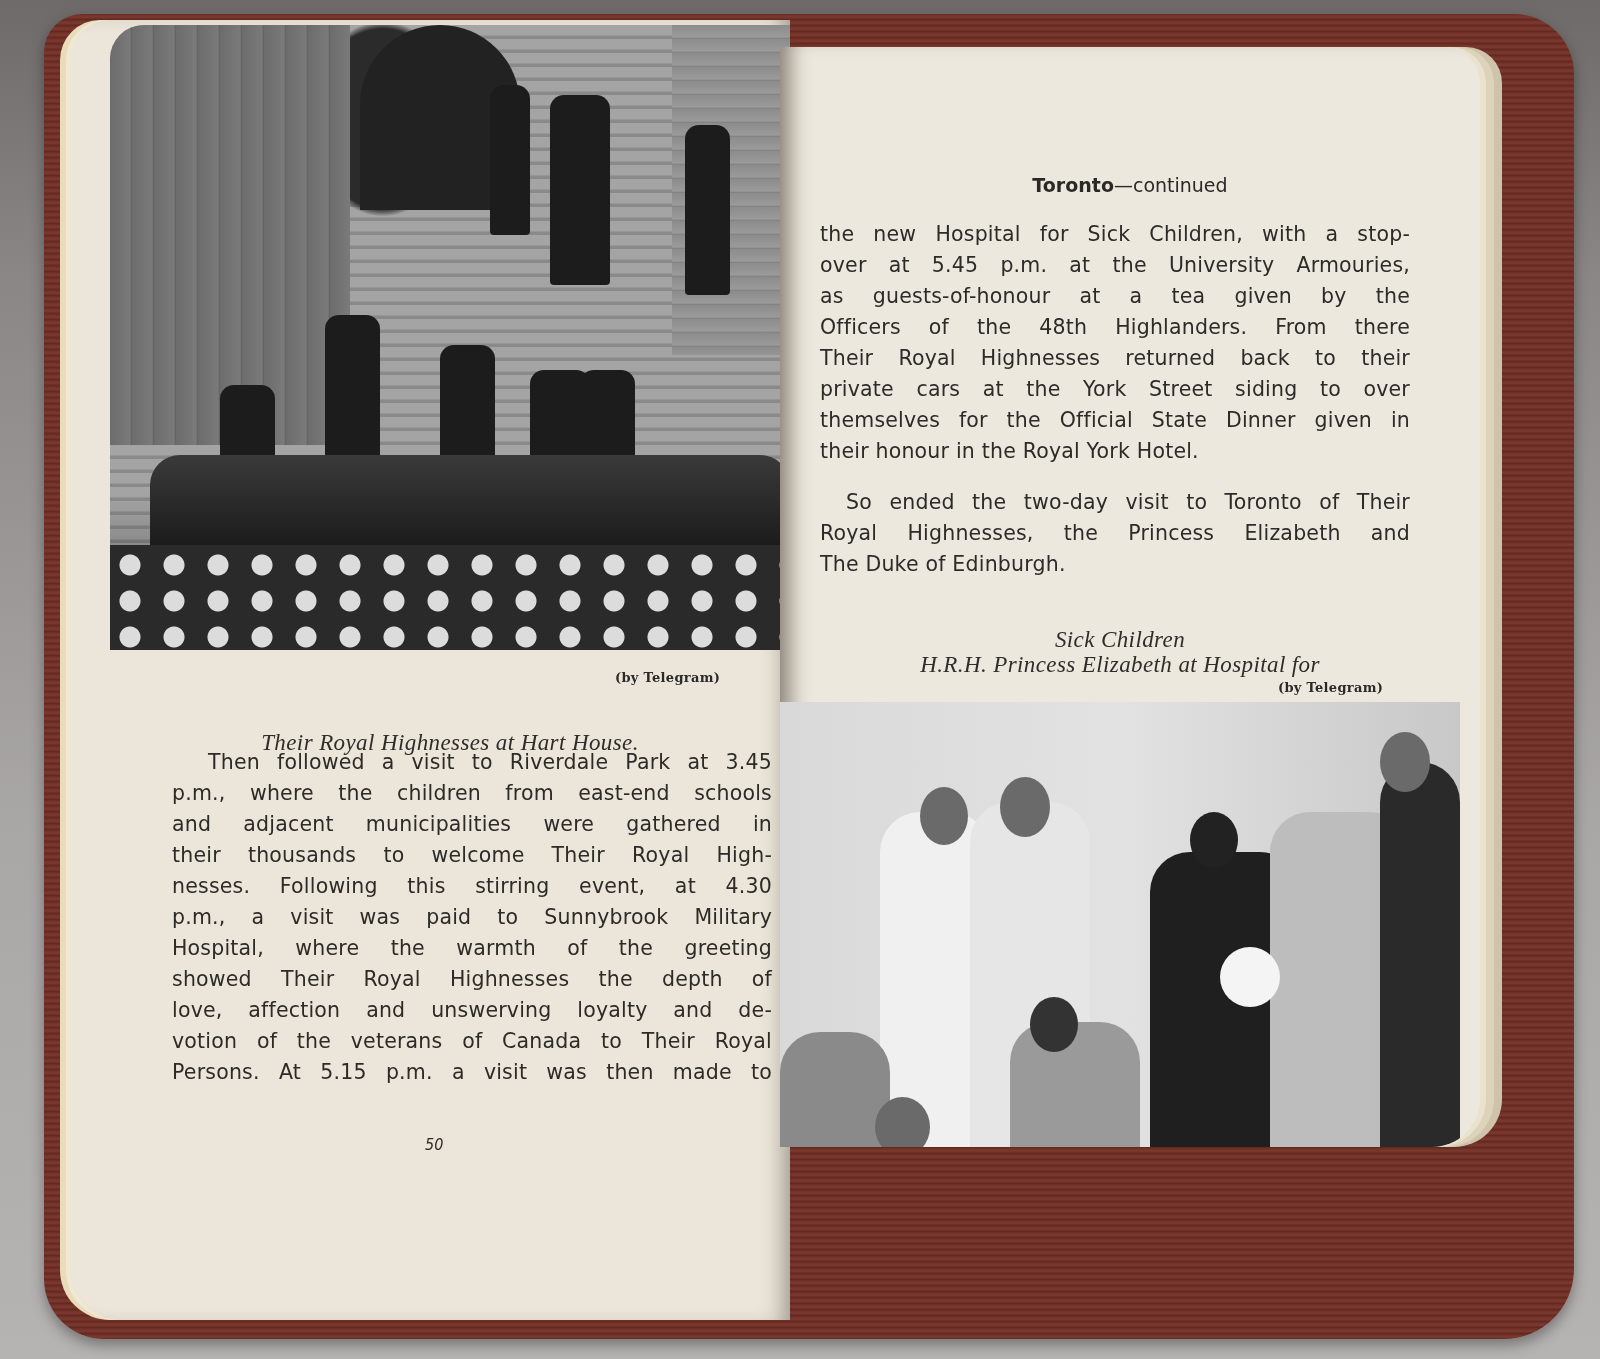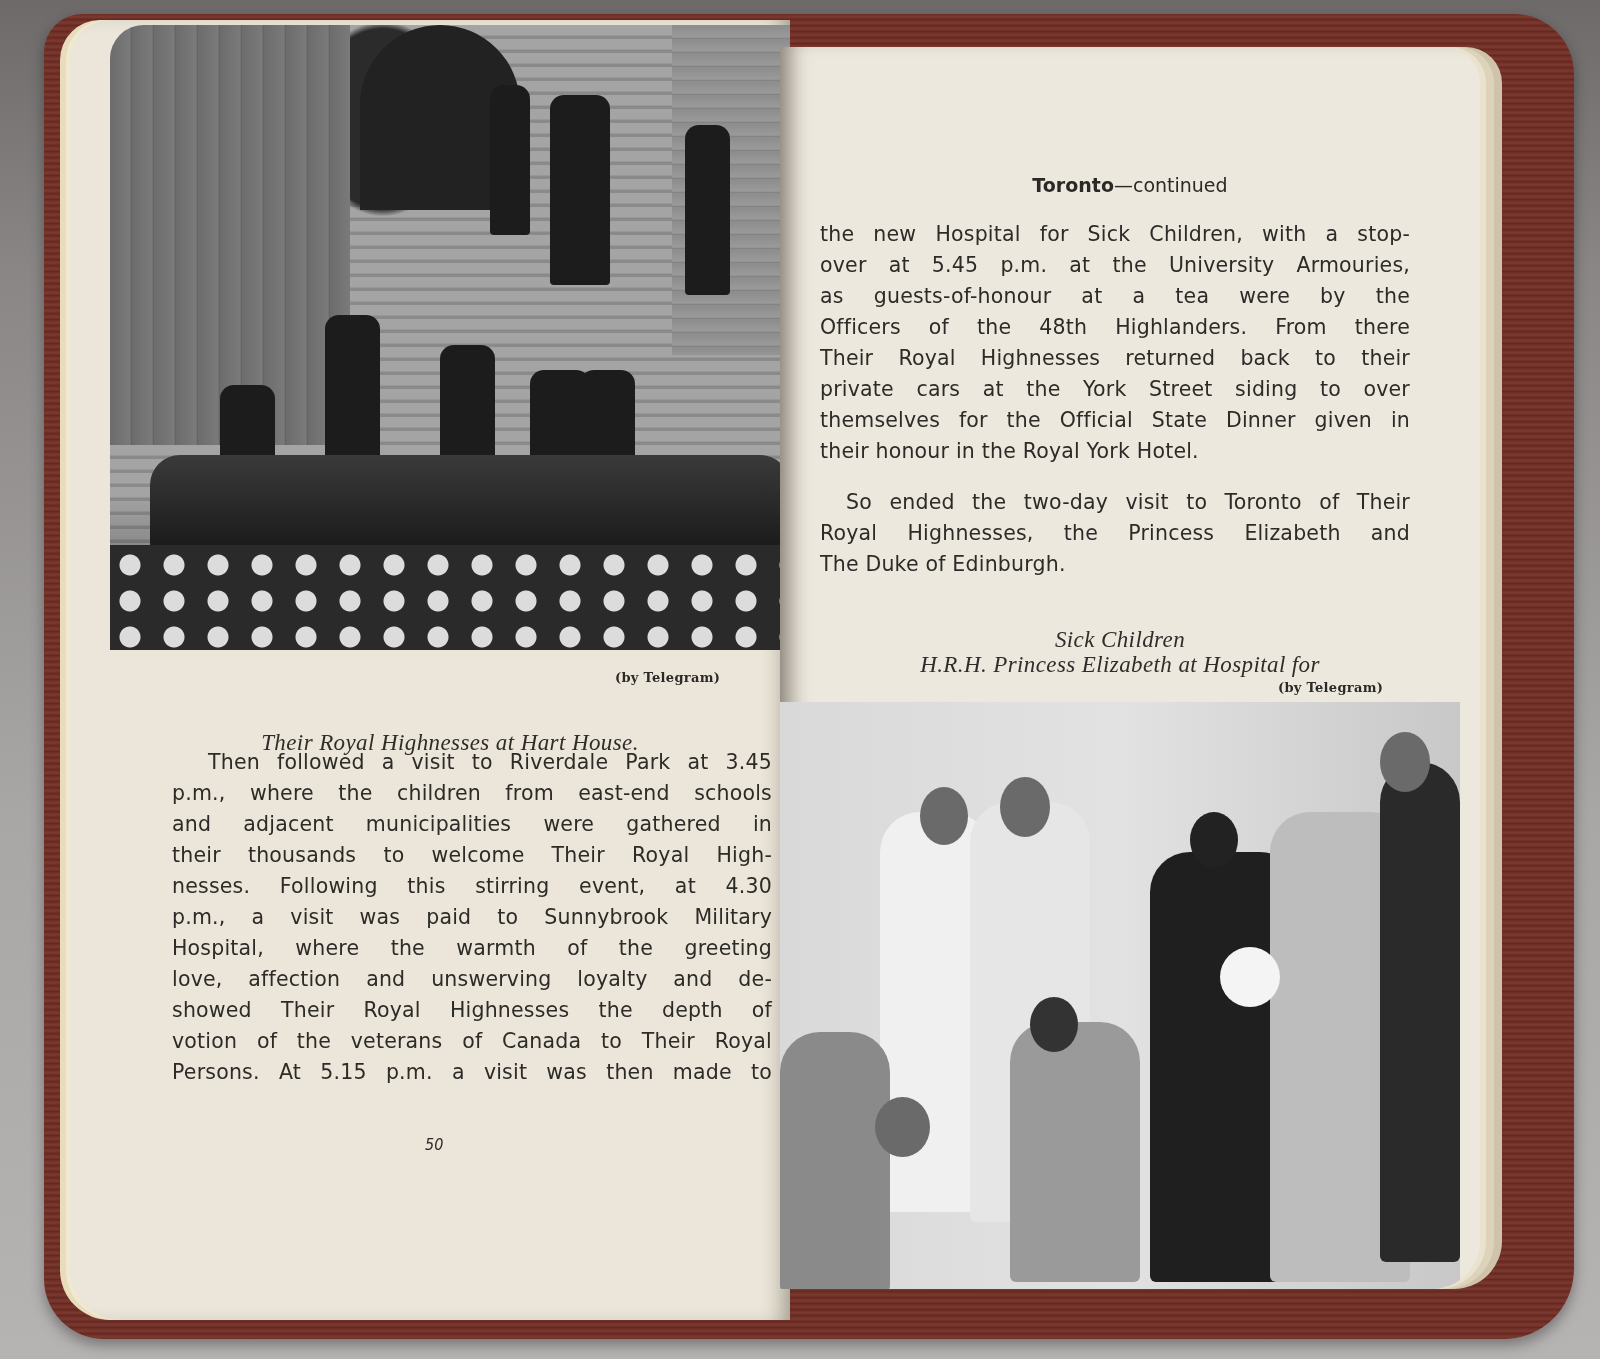--- a/index.html
+++ b/index.html
@@ -16,21 +16,21 @@
       box-shadow: 0 6px 14px rgba(0,0,0,0.35);
     }
     .page-left {
       position: absolute; left: 70px; top: 20px; width: 720px; height: 1300px;
       background: #ebe6d9;
       border-radius: 40px 0 0 50px;
       box-shadow: inset -18px 0 22px -12px rgba(60,50,40,0.45), -4px 0 0 #f1e9cf, -10px 0 0 #e8dcbc;
       overflow: hidden;
     }
     .page-right {
-      position: absolute; left: 780px; top: 47px; width: 700px; height: 1242px;
+      position: absolute; left: 780px; top: 47px; width: 700px; height: 1100px;
       background: #ece8dd;
       border-radius: 0 36px 48px 0;
       box-shadow: inset 22px 0 20px -12px rgba(60,50,40,0.55), 6px 0 0 #eae2cd, 14px 0 0 #ddd3ba, 22px 0 0 #cfc4ab;
       overflow: hidden;
     }
     .photo {
       position: absolute; overflow: hidden;
       background: #7b7b7b;
     }
     .photo-hart {
@@ -128,38 +128,38 @@
   <div class="caption-italic" style="left:40px;top:685px;width:680px;margin-top:25px;">Their Royal Highnesses at Hart House.</div>
 
   <div class="body-text" style="left:66px;top:727px;width:600px;margin-left:36px;">
     <span class="line" style="padding-left:36px;">Then followed a visit to Riverdale Park at 3.45</span>
     <span class="line">p.m., where the children from east-end schools</span>
     <span class="line">and adjacent municipalities were gathered in</span>
     <span class="line">their thousands to welcome Their Royal High-</span>
     <span class="line">nesses. Following this stirring event, at 4.30</span>
     <span class="line">p.m., a visit was paid to Sunnybrook Military</span>
     <span class="line">Hospital, where the warmth of the greeting</span>
+    <span class="line">showed Their Royal Highnesses the depth of</span>
     <span class="line">love, affection and unswerving loyalty and de-</span>
-    <span class="line">showed Their Royal Highnesses the depth of</span>
     <span class="line">votion of the veterans of Canada to Their Royal</span>
     <span class="line">Persons.  At 5.15 p.m. a visit was then made to</span>
   </div>
 
   <div class="page-number" style="left:355px;top:1115px;">50</div>
 </div>
 
 <div class="page-right">
   <div class="running-head" style="left:20px;top:127px;width:660px;">
     <b>Toronto</b><span>—continued</span>
   </div>
 
   <div class="body-text" style="left:40px;top:172px;width:590px;">
     <span class="line">the new Hospital for Sick Children, with a stop-</span>
     <span class="line">over at 5.45 p.m. at the University Armouries,</span>
-    <span class="line">as guests-of-honour at a tea were by the</span>
+    <span class="line">as guests-of-honour at a tea given by the</span>
     <span class="line">Officers of the 48th Highlanders. From there</span>
     <span class="line">Their Royal Highnesses returned back to their</span>
     <span class="line">private cars at the York Street siding to over</span>
     <span class="line">themselves for the Official State Dinner given in</span>
     <span class="line last">their honour in the Royal York Hotel.</span>
   </div>
 
   <div class="body-text" style="left:40px;top:440px;width:590px;">
     <span class="line" style="padding-left:26px;">So ended the two-day visit to Toronto of Their</span>
     <span class="line">Royal Highnesses, the Princess Elizabeth and</span>

